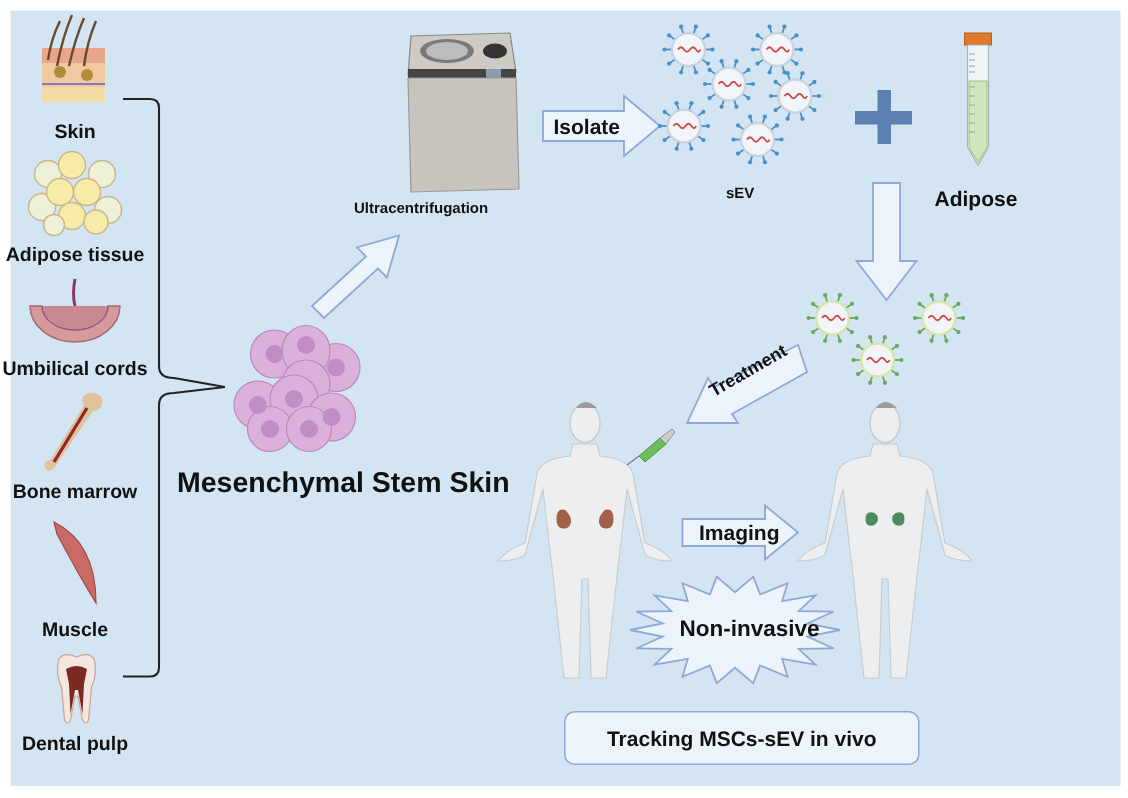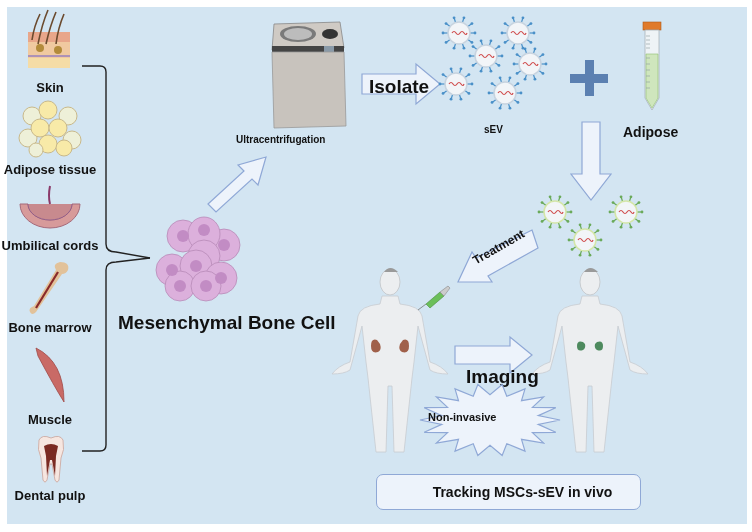--- a/index.html
+++ b/index.html
@@ -1,24 +1,24 @@
 <!DOCTYPE html>
 <html><head>
 <meta charset="utf-8">
 <style>
   html, body { margin: 0; padding: 0; background: #ffffff; }
   body { width: 752px; height: 532px; position: relative; overflow: hidden;
          font-family: "Liberation Sans", sans-serif; }
   .panel { position: absolute; left: 7px; top: 7px; width: 740px; height: 517px;
            background: #d3e5f2; }
-  .abs { position: absolute; padding-left: 28px; }
+  .abs { position: absolute; }
   .lbl { position: absolute; font-weight: bold; color: #111; white-space: nowrap; }
   .src-lbl { font-size: 13px; text-align: center; width: 110px; }
   svg { position: absolute; overflow: visible; }
-  .arrow-text { position: absolute; font-weight: bold; font-size: 19px; color: #111; white-space: nowrap; }
+  .arrow-text { position: absolute; font-weight: bold; font-size: 14px; color: #111; white-space: nowrap; }
 </style>
 </head>
 <body>
 
 <div class="panel"></div>
 
 <svg style="left:20px;top:10px" width="60" height="62" viewBox="0 0 60 62">
   <rect x="8" y="22" width="42" height="36" fill="#f0c9a0" rx="3"></rect>
   <rect x="8" y="22" width="42" height="10" fill="#e8a68a"></rect>
   <rect x="8" y="48" width="42" height="10" fill="#f5dca6"></rect>
@@ -93,21 +93,21 @@
     <circle cx="33" cy="26" r="6"></circle>
       <circle cx="74" cy="35" r="6"></circle>
       <circle cx="54" cy="20" r="6"></circle>
     <circle cx="22" cy="60" r="6"></circle>
       <circle cx="46" cy="56" r="6"></circle>
       <circle cx="71" cy="68" r="6"></circle>
     <circle cx="30" cy="76" r="6"></circle>
       <circle cx="56" cy="76" r="6"></circle>
   </g>
 </svg>
-<div class="lbl" style="left:118px;top:312px;font-size:19px">Mesenchymal Bone Cell</div>
+<div class="lbl" style="left:118px;top:312px;font-size:19px">Mesenchymal Stem Skin</div>
 
 <svg style="left:0;top:0" width="752" height="532">
   <path d="M208 204 L244 171 L238 165 L266 157 L258 185 L252 179 L216 212 Z" fill="#edf3fb" stroke="#8fa8d6" stroke-width="1.2"></path>
 </svg>
 
 <svg style="left:268px;top:12px" width="80" height="118" viewBox="0 0 80 118">
   <path d="M6 12 L72 10 L76 36 L4 38 Z" fill="#cfcac4" stroke="#888" stroke-width="0.8"></path>
   <ellipse cx="30" cy="22" rx="18" ry="8" fill="#7a7a7a"></ellipse>
   <ellipse cx="30" cy="22" rx="14" ry="6" fill="#bcbcbc"></ellipse>
   <ellipse cx="62" cy="22" rx="8" ry="5" fill="#333"></ellipse>
@@ -394,22 +394,22 @@
   <ellipse cx="60" cy="16" rx="10" ry="13" fill="#eceef0" stroke="#c8ccd0"></ellipse>
   <path d="M54 6 Q60 -2 68 6" fill="#9a9a9a"></path>
   <path d="M52 30 L68 30 L70 38 Q90 40 92 50 L100 96 Q112 100 118 108 Q106 108 100 104 L88 60 L84 96 L82 112 L74 186 L64 186 L62 120 L58 120 L56 186 L46 186 L38 112 L36 96 L32 60 L20 104 Q14 108 2 108 Q8 100 20 96 L28 50 Q30 40 50 38 Z" fill="#eceef0" stroke="#c8ccd0" stroke-width="0.8"></path>
   <path d="M53 76 Q47 74 47 80 Q47 86 53 84 Q56 82 55 78 Z" fill="#4d8a5e"></path>
   <path d="M67 76 Q73 74 73 80 Q73 86 67 84 Q64 82 65 78 Z" fill="#4d8a5e"></path>
 </svg>
 
 <svg style="left:0;top:0" width="752" height="532">
   <path d="M455 346 L510 346 L510 337 L532 355 L510 373 L510 364 L455 364 Z" fill="#edf3fb" stroke="#8fa8d6" stroke-width="1.2"></path>
 </svg>
-<div class="arrow-text" style="left:466px;top:366px">Imaging</div>
+<div class="arrow-text" style="left:466px;top:347px">Imaging</div>
 
 <svg id="burst" style="left:0;top:0" width="752" height="532">
     <polygon points="560,420 538.2555798975982,424.37593407720664 555.7784834550135,432.3127251597241 532.4352447854375,432.6 543.6231110183285,443.1403539487154 521.4965928746404,439.30431996659826 525,451.1769145362398 506.7589870229578,443.6802540438049 502.1553724366851,455.4530791084395 490,445.2 477.8446275633149,455.4530791084395 473.24101297704226,443.6802540438049 455,451.1769145362398 458.50340712535956,439.30431996659826 436.3768889816715,443.1403539487154 447.5647552145625,432.6 424.2215165449864,432.3127251597241 441.7444201024018,424.37593407720664 420,420 441.7444201024018,415.62406592279336 424.2215165449864,407.6872748402759 447.5647552145625,407.4 436.3768889816715,396.8596460512846 458.50340712535956,400.69568003340174 455,388.8230854637602 473.2410129770422,396.3197459561951 477.8446275633149,384.5469208915605 490,394.8 502.15537243668507,384.5469208915605 506.7589870229578,396.3197459561951 525,388.8230854637602 521.4965928746404,400.69568003340174 543.6231110183285,396.8596460512846 532.4352447854375,407.4 555.7784834550135,407.6872748402759 538.2555798975982,415.62406592279336" fill="#edf3fb" stroke="#8fa8d6" stroke-width="1.2"></polygon>
   </svg>
-<div class="lbl" style="left:428px;top:411px;font-size:11px">Non-invasive</div>
+<div class="lbl" style="left:453px;top:411px;font-size:15px">Non-invasive</div>
 
 <div class="abs" style="left:376px;top:474px;width:235px;height:34px;background:#edf3fb;border:1.2px solid #8fa8d6;border-radius:7px;display:flex;align-items:center;justify-content:center;">
   <span style="font-weight:bold;font-size:14px;color:#111">Tracking MSCs-sEV in vivo</span>
 </div>
 
 </body></html>

